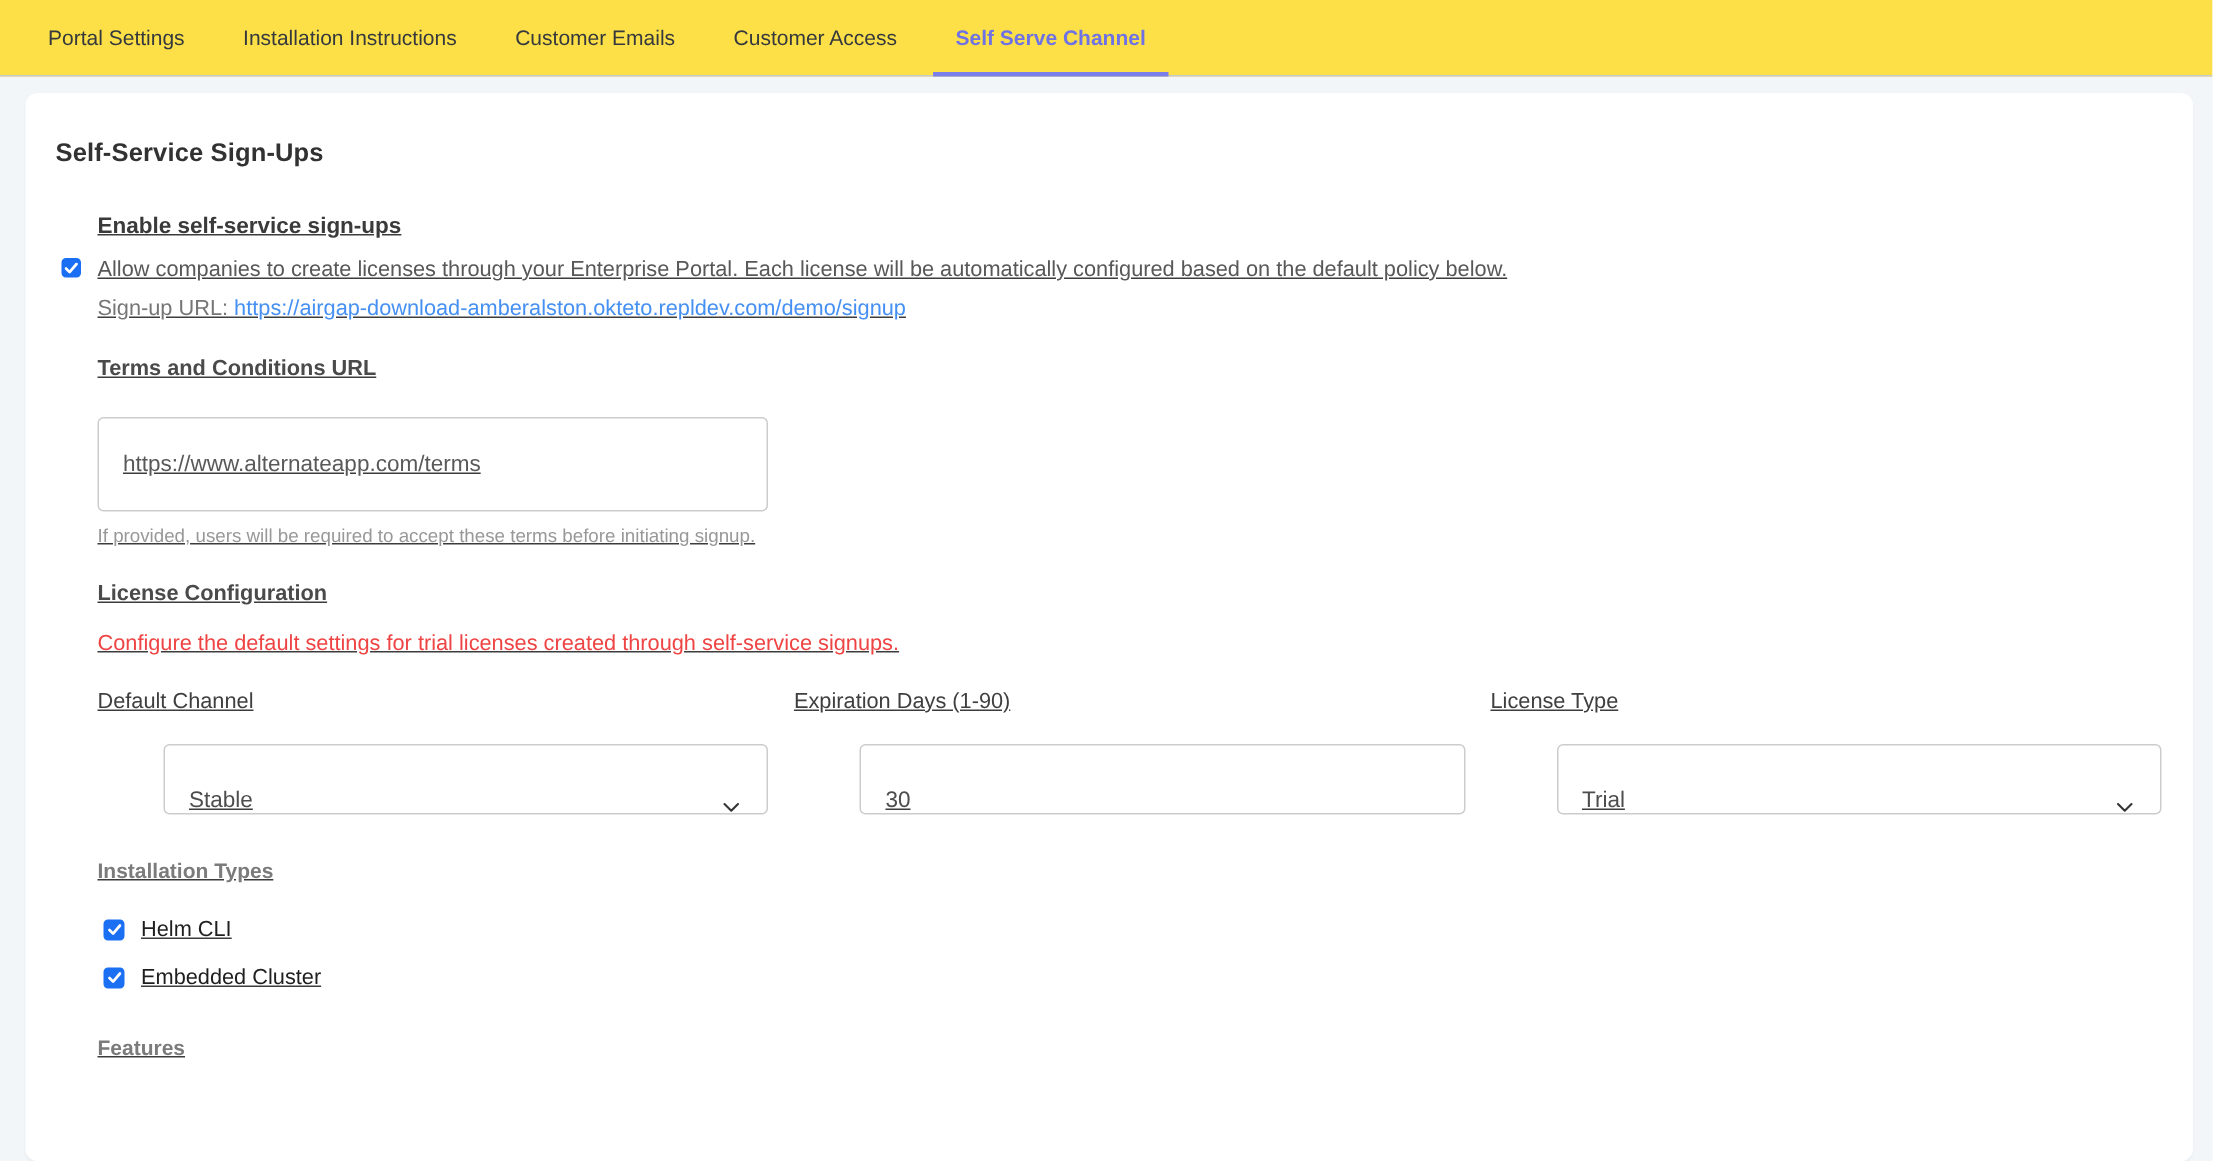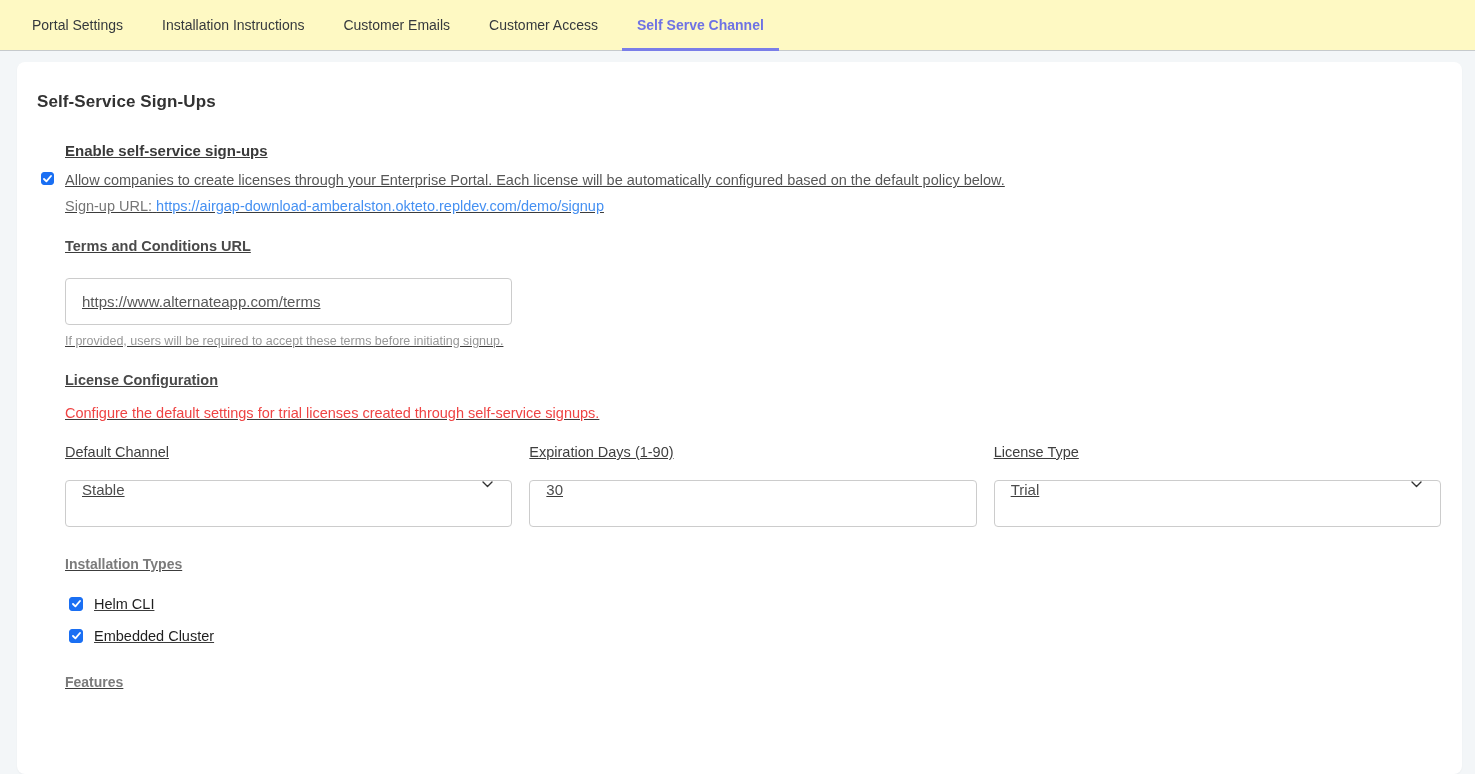--- a/index.html
+++ b/index.html
@@ -6,21 +6,21 @@
   html, body { width: 1475px; height: 774px; overflow: hidden; }
   body {
     background: #f3f6f8;
     font-family: "Liberation Sans", "DejaVu Sans", sans-serif;
     color: #3c3c3c;
   }
 
   
   .tabbar {
     height: 51px;
-    background: #fef9c3;
+    background: #fde047;
     border-bottom: 1px solid #c6cacc;
     display: flex;
     align-items: stretch;
     padding-left: 17px;
   }
   .tab {
     position: relative;
     display: flex;
     align-items: center;
     padding: 0 15px;
@@ -79,21 +79,21 @@
 
   .field-label {
     font-size: 14.5px;
     font-weight: 700;
     color: #4a4a4a;
     margin-top: 24px;
   }
   .text-input {
     display: block;
     width: 447px;
-    height: 47px;
+    height: 63px;
     margin-top: 24px;
     border: 1px solid #cccccc;
     border-radius: 4px;
     padding: 16px 16px;
     font-family: "Liberation Sans", sans-serif;
     font-size: 15px;
     color: #595959;
     background: #fff;
     outline: none;
   }
@@ -122,24 +122,25 @@
     color: #3f3f3f;
     font-weight: 400;
   }
   .control {
     margin-top: 20px;
     height: 47px;
     border: 1px solid #cccccc;
     border-radius: 4px;
     background: #fff;
     display: flex;
-    align-items: flex-start;
+    align-items: flex-end;
     padding: 0 16px;
     font-size: 15px;
     color: #4d4d4d;
+    margin-left: 44px;
   }
   .select { justify-content: space-between; cursor: pointer; }
   .chevron-down {
     width: 11px; height: 7px;
     flex: 0 0 auto;
     margin-right: 2px;
   }
   .chevron-down svg { display: block; }
   .num-input { border: none; outline: none; width: 100%; font-family: "Liberation Sans", sans-serif; font-size: 15px; color: #4d4d4d; }
 

